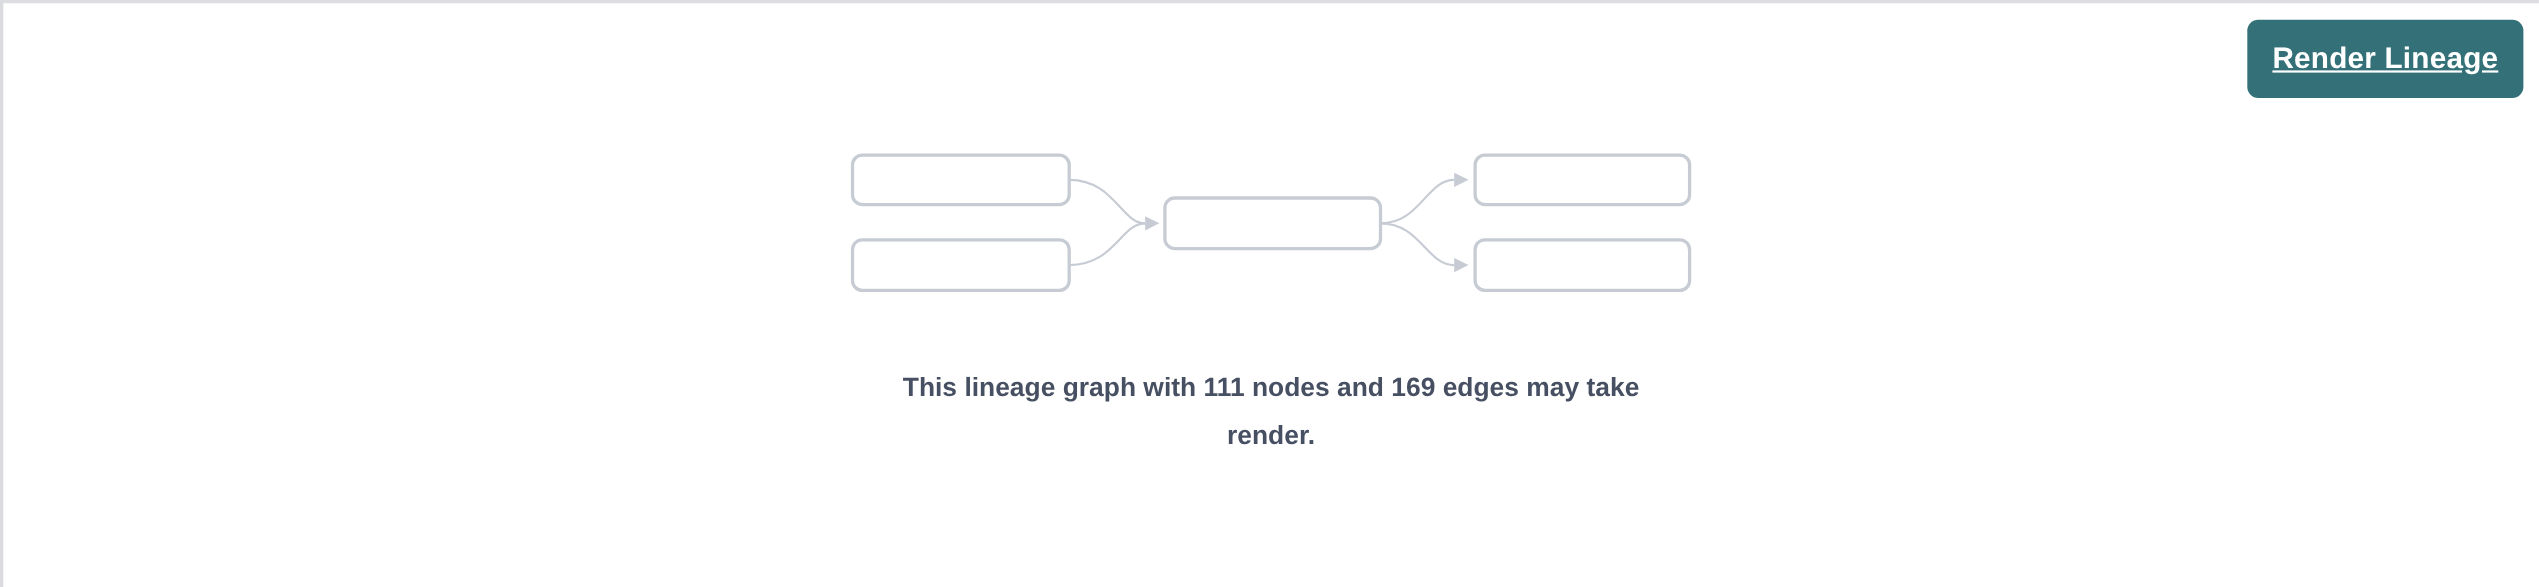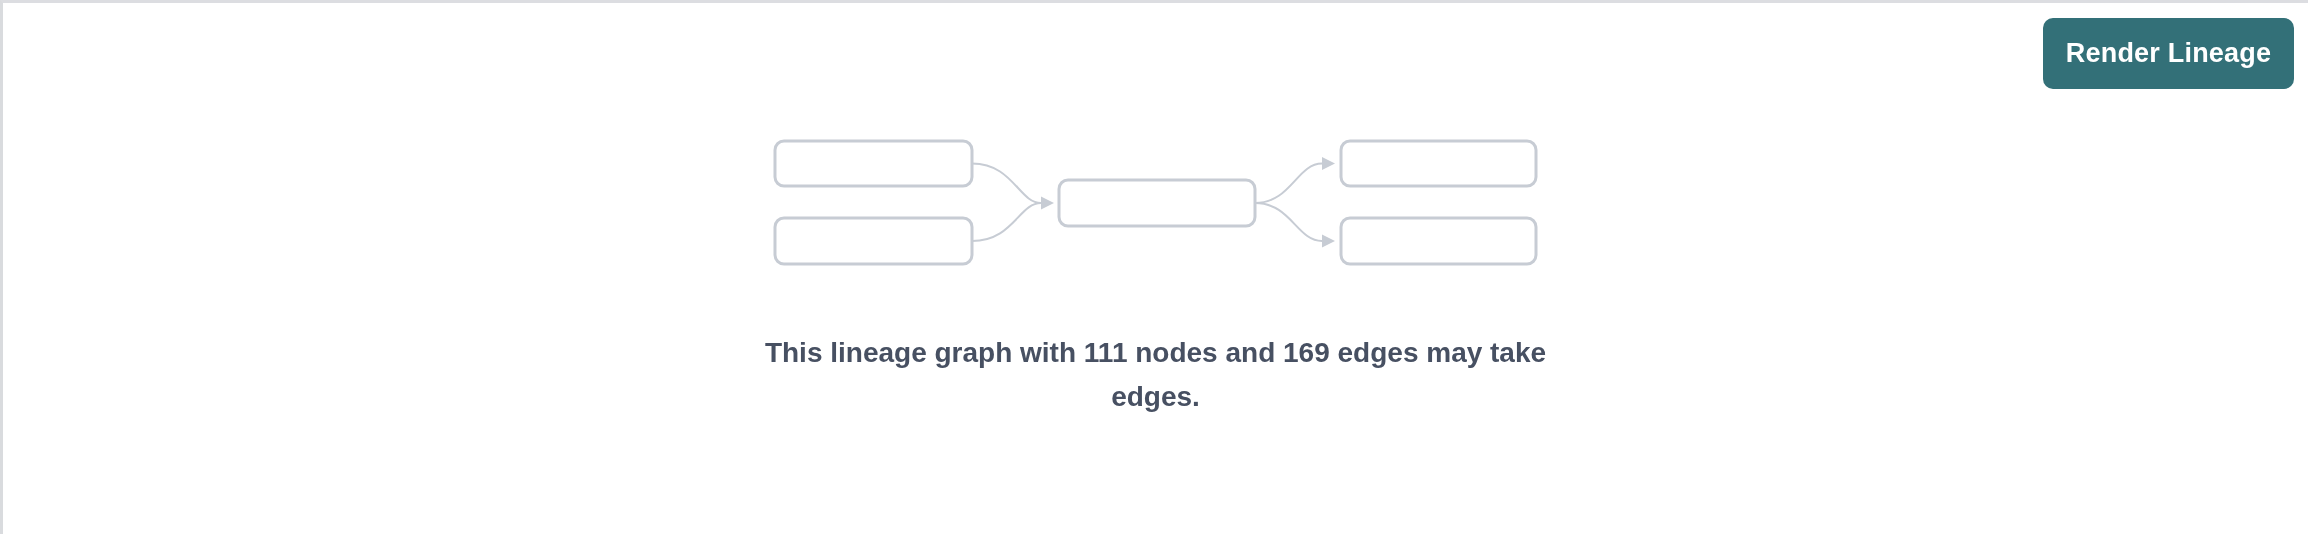--- a/index.html
+++ b/index.html
@@ -30,20 +30,21 @@
     height: 71px;
     background: #337078;
     color: #ffffff;
     border: none;
     border-radius: 10px;
     font-family: inherit;
     font-size: 27px;
     font-weight: 700;
     letter-spacing: 0.2px;
     cursor: pointer;
+    text-decoration: underline;
   }
   .illustration {
     position: absolute;
     top: 135px;
     left: 50%;
     transform: translateX(-50%);
   }
   .illustration .node {
     fill: #ffffff;
     stroke: #c7ccd4;
@@ -57,21 +58,21 @@
   .illustration .head {
     fill: #c7ccd4;
     stroke: none;
   }
   .message {
     position: absolute;
     top: 328px;
     left: 0;
     width: 100%;
     text-align: center;
-    font-size: 28px;
+    font-size: 24px;
     font-weight: 700;
     line-height: 44px;
     color: #475062;
   }
 </style>
 </head>
 <body>
 
 <div class="panel">
 
@@ -95,16 +96,16 @@
       <rect class="node" x="2" y="3" width="197" height="45" rx="9"></rect>
       <rect class="node" x="2" y="80" width="197" height="46" rx="9"></rect>
       <rect class="node" x="286" y="42" width="196" height="46" rx="9"></rect>
       <rect class="node" x="568" y="3" width="195" height="45" rx="9"></rect>
       <rect class="node" x="568" y="80" width="195" height="46" rx="9"></rect>
     </g>
   </svg>
 
   <div class="message">
     <div>This lineage graph with 111 nodes and 169 edges may take</div>
-    <div>edges.</div>
+    <div>render.</div>
   </div>
 
 </div>
 
 </body></html>

